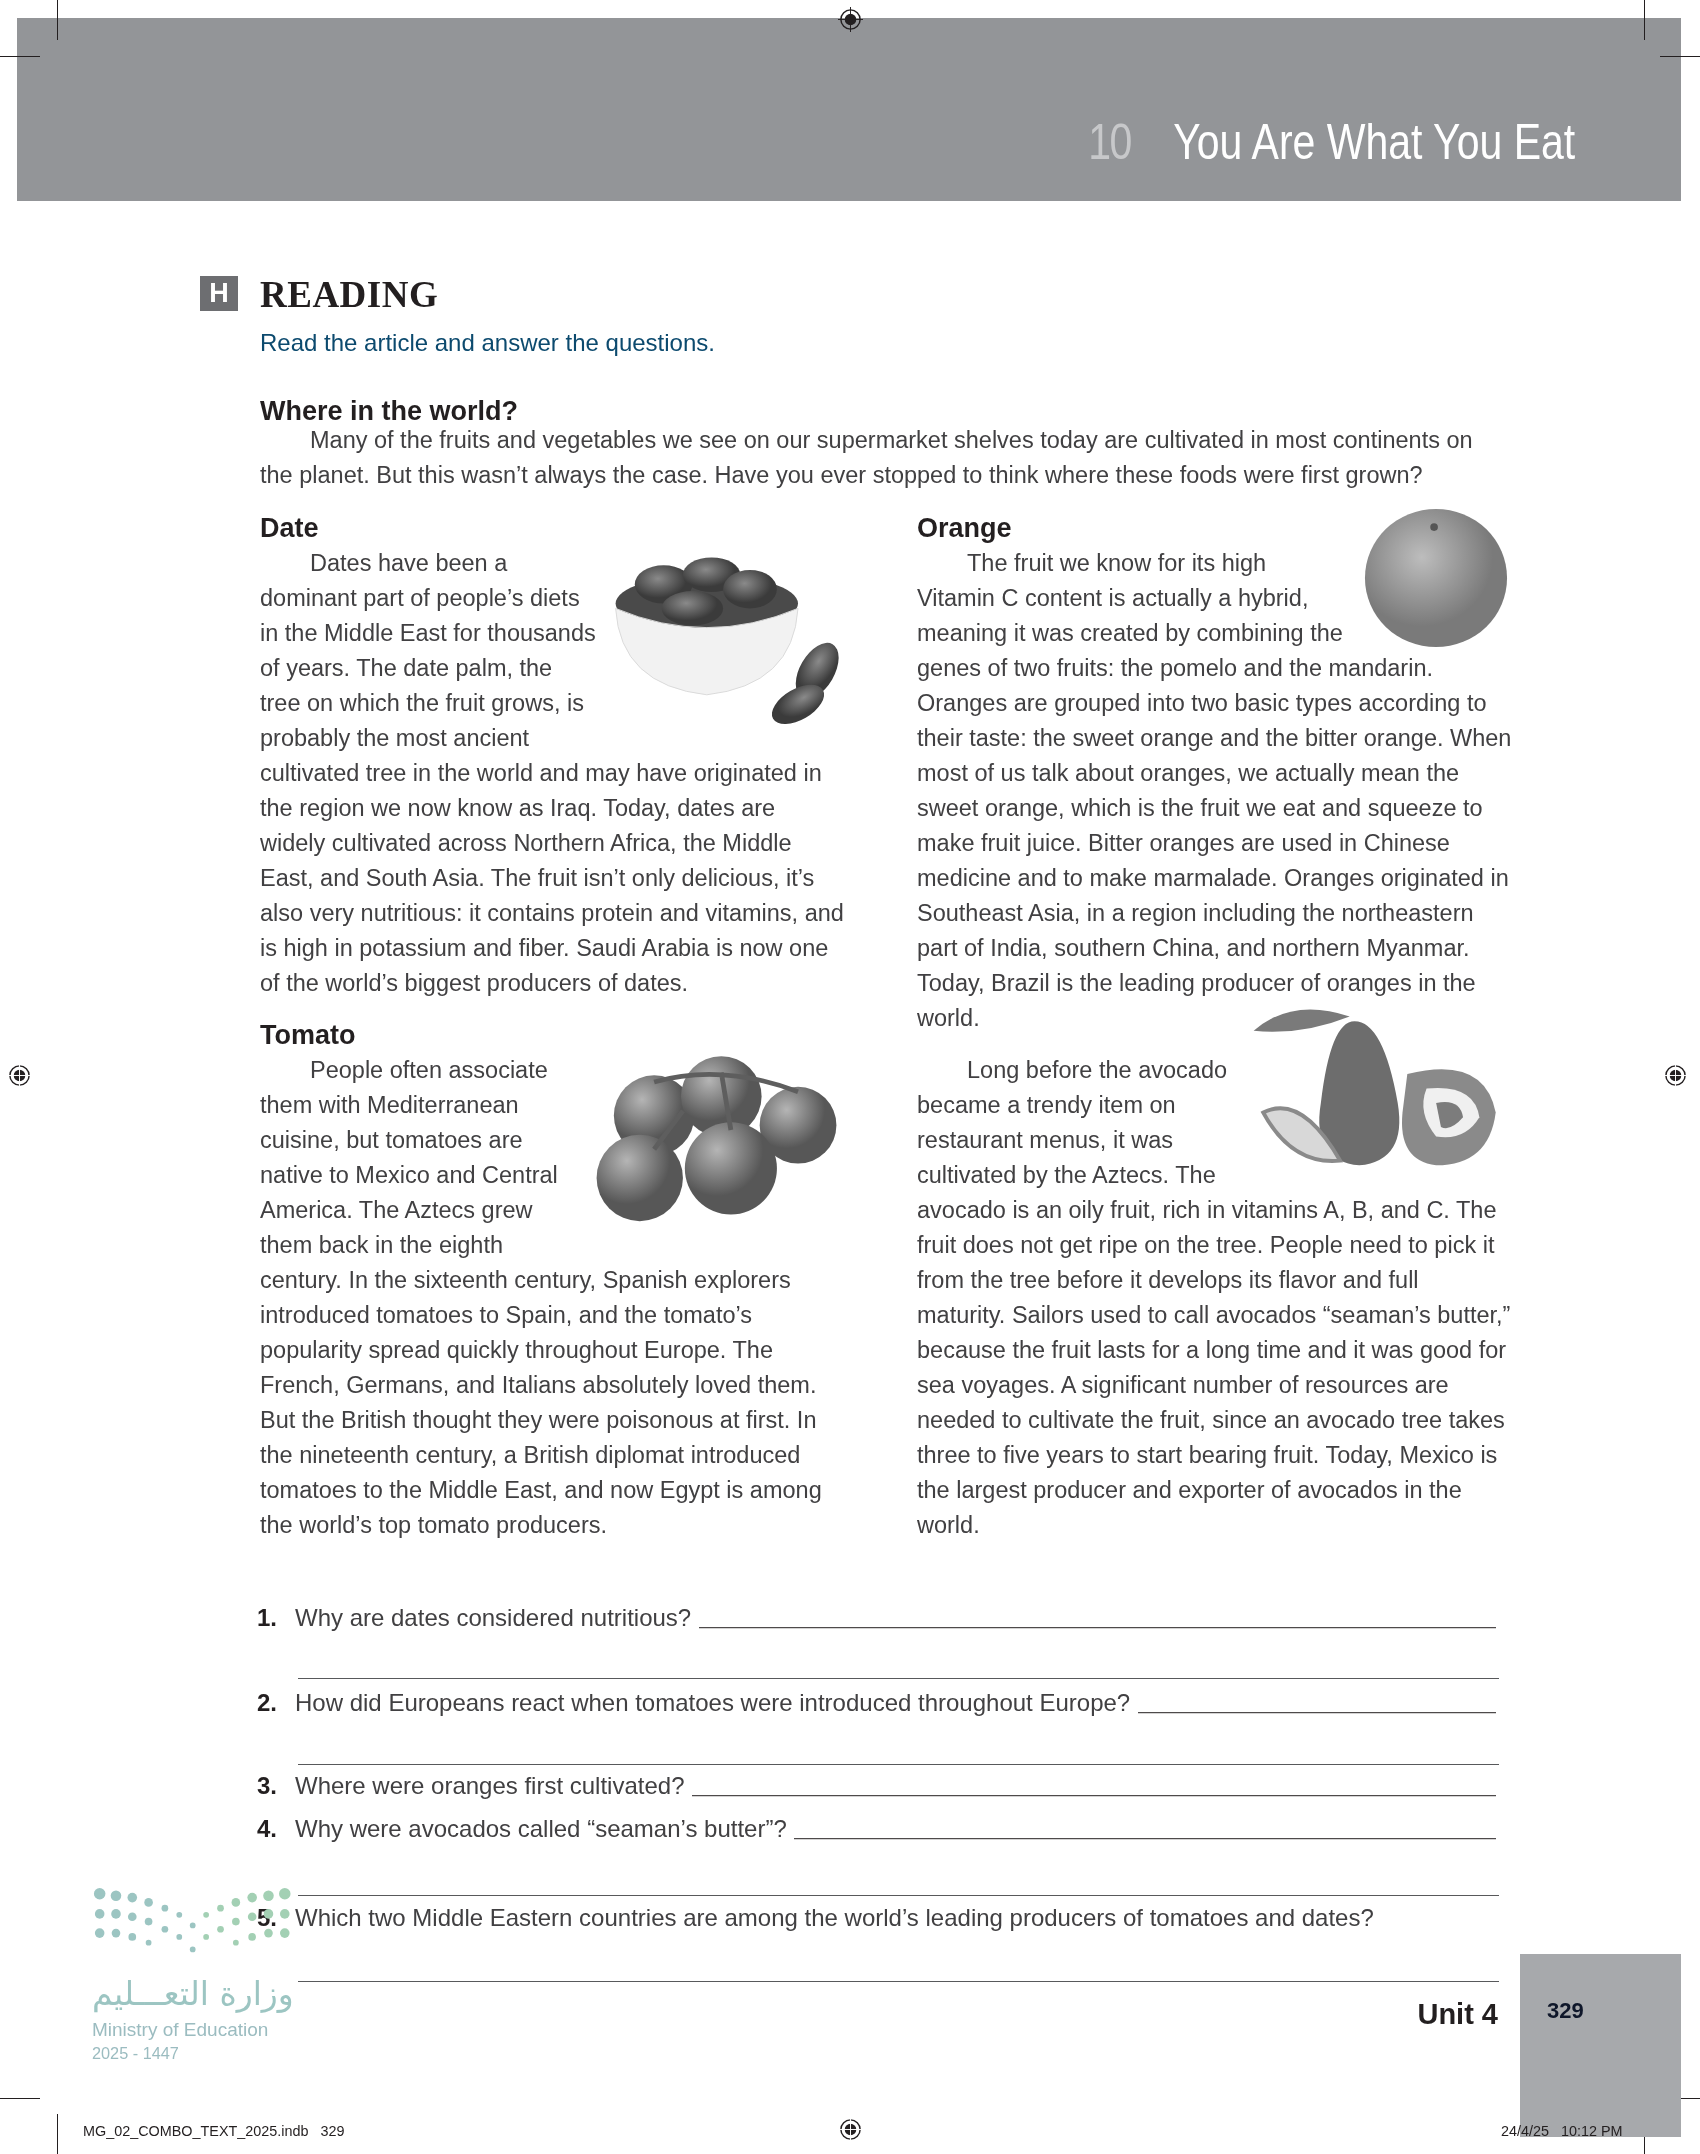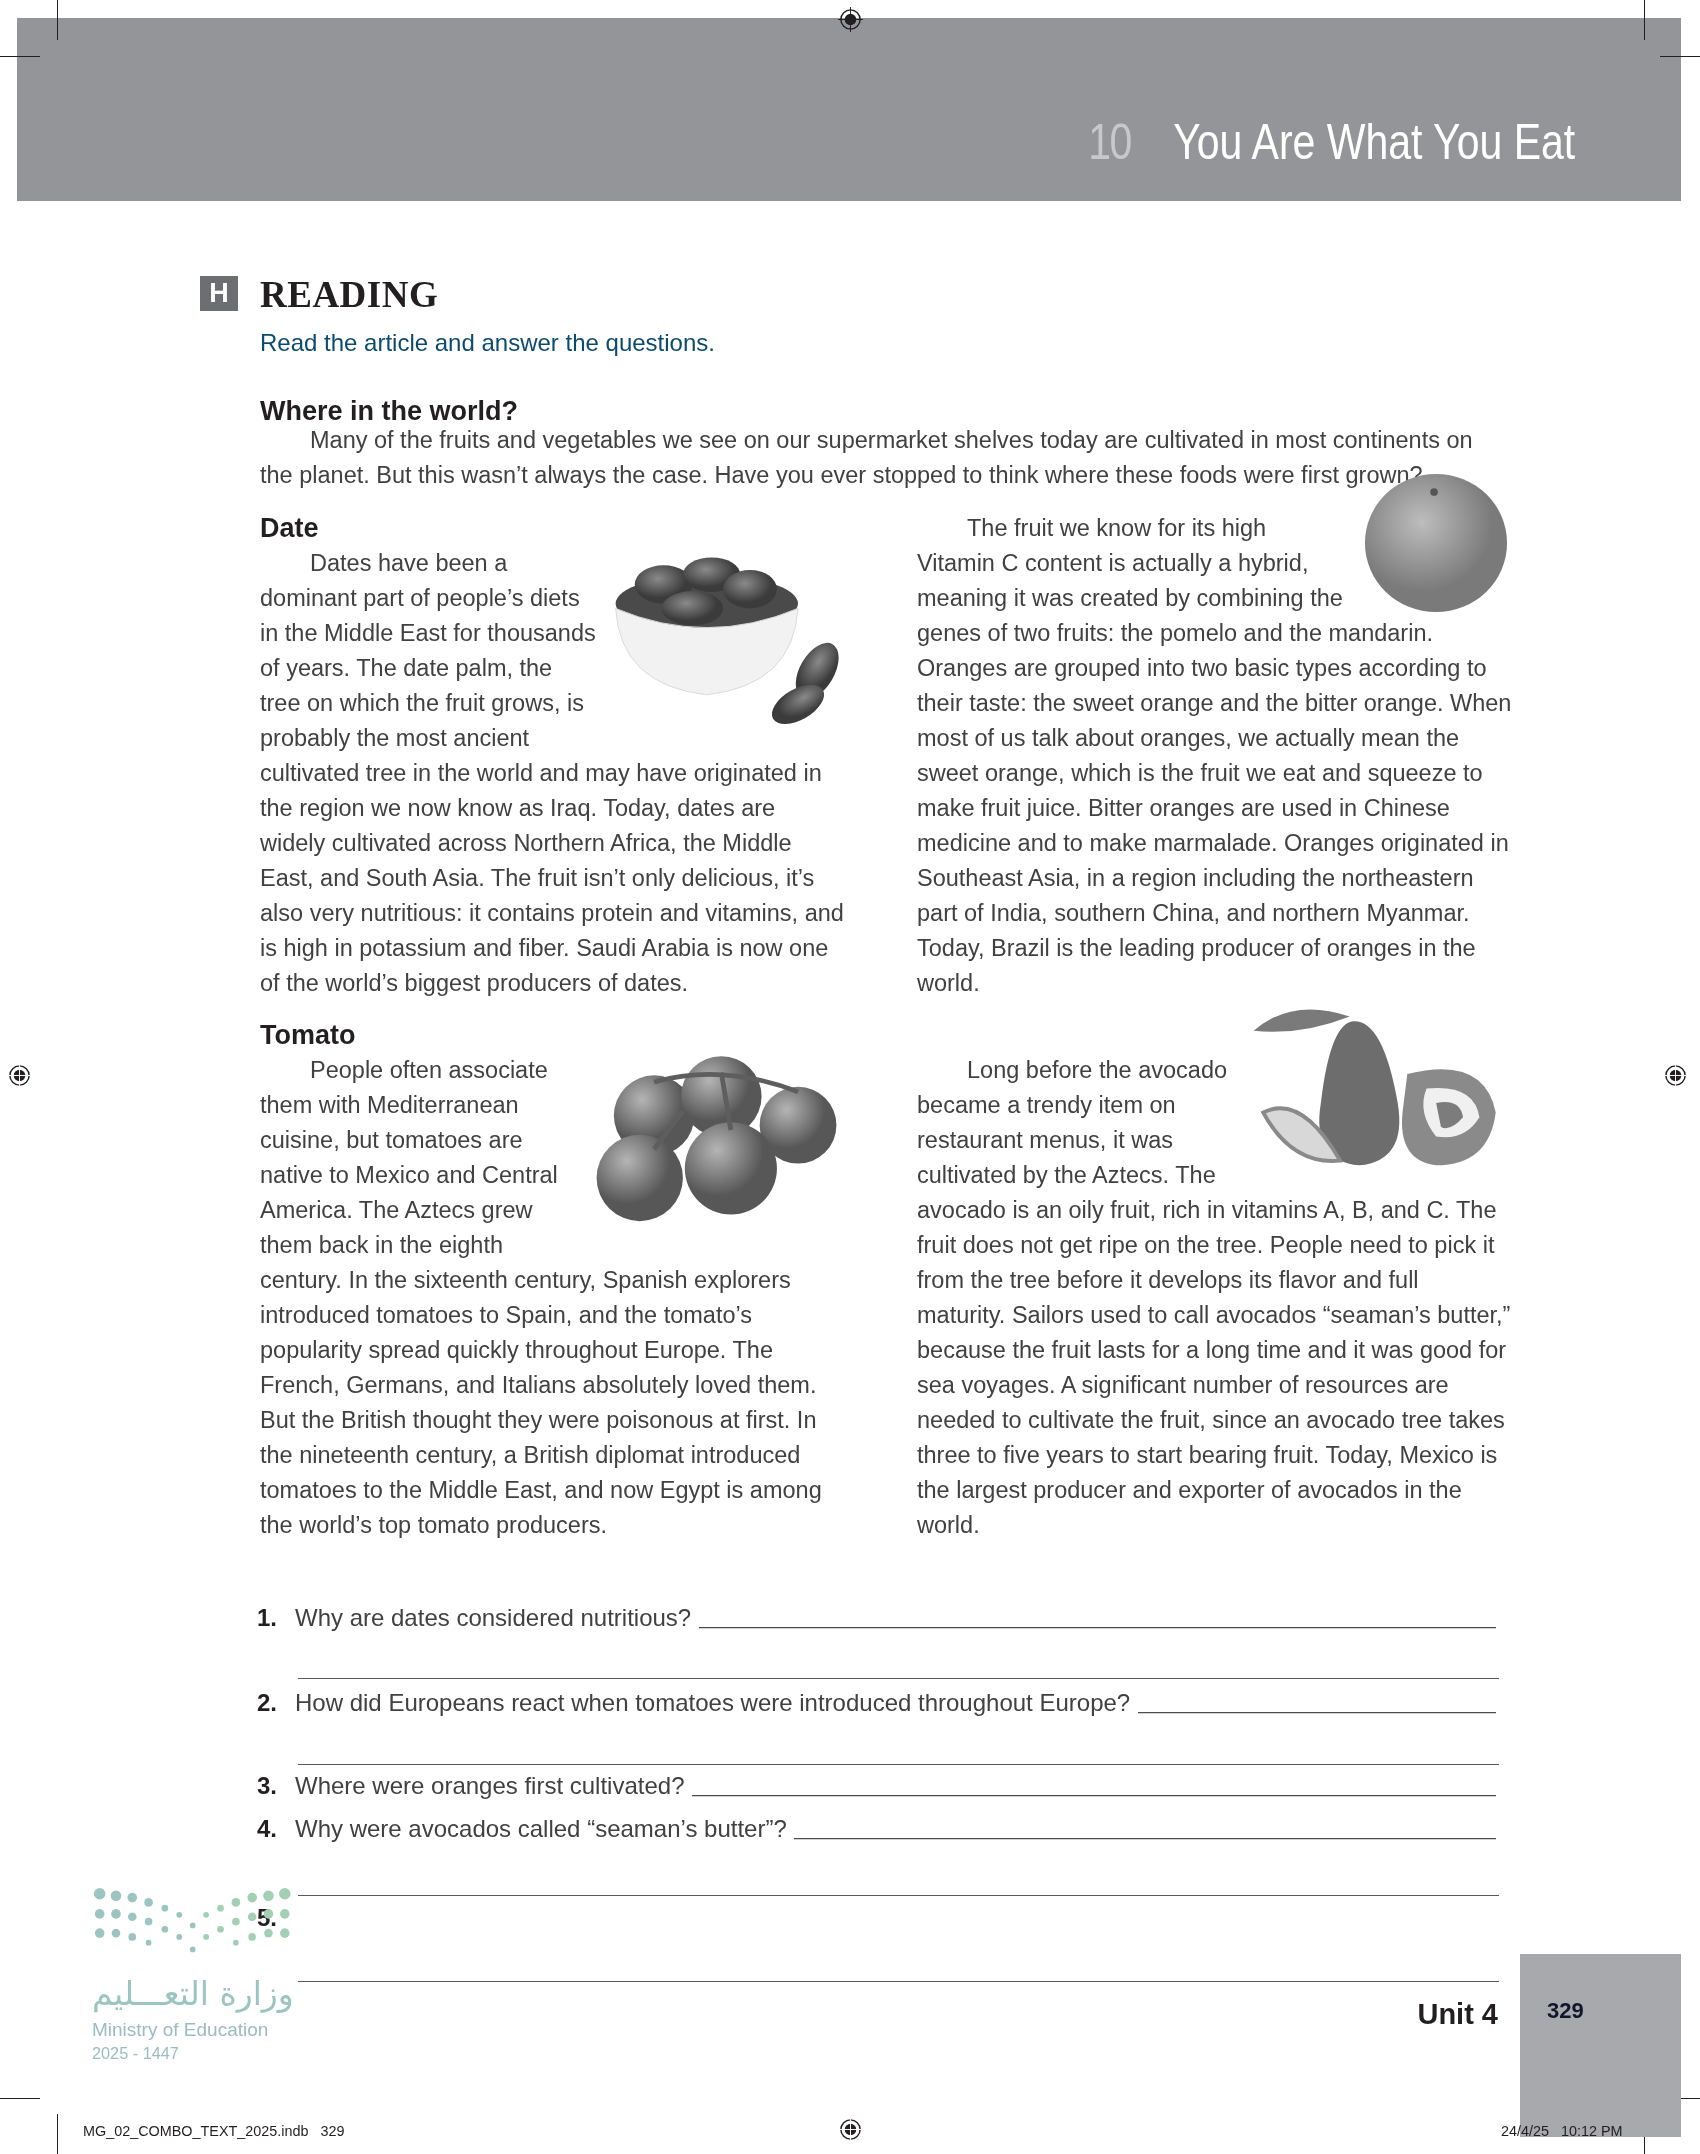--- a/index.html
+++ b/index.html
@@ -127,20 +127,21 @@
       <circle cx="140" cy="45" r="42" fill="url(#tg)"></circle>
     <circle cx="220" cy="75" r="40" fill="url(#tg)"></circle>
       <circle cx="55" cy="130" r="45" fill="url(#tg)"></circle>
     <circle cx="150" cy="120" r="48" fill="url(#tg)"></circle>
     <path d="M70 30 Q140 10 220 40 M140 20 L150 80 M100 60 L70 100" stroke="#5e5e5e" stroke-width="5" fill="none"></path>
   </svg>
   <p>People often associate them with Mediterranean cuisine, but tomatoes are native to Mexico and Central America. The Aztecs grew them back in the eighth century. In the sixteenth century, Spanish explorers introduced tomatoes to Spain, and the tomato’s popularity spread quickly throughout Europe. The French, Germans, and Italians absolutely loved them. But the British thought they were poisonous at first. In the nineteenth century, a British diplomat introduced tomatoes to the Middle East, and now Egypt is among the world’s top tomato producers.</p>
 </div>
 
 <div class="abs col" style="left:917px;top:511px;width:596px;">
+  <h3>Orange</h3>
   <svg class="float-img" width="154" height="144" viewBox="0 0 160 150" style="margin-top:-40px;">
     <defs>
         <radialGradient id="og" cx="40%" cy="35%">
           <stop offset="0" stop-color="#bdbdbd"></stop>
           <stop offset="1" stop-color="#7a7a7a"></stop>
         </radialGradient>
       </defs>
     <ellipse cx="80" cy="75" rx="74" ry="72" fill="url(#og)"></ellipse>
     <circle cx="78" cy="22" r="4" fill="#555"></circle>
   </svg>
@@ -181,20 +182,21 @@
 
 <div class="abs q" style="top:1815px;width:1239px;">
   <span class="num">4.</span>
   <span>Why were avocados called “seaman’s butter”?</span>
   <span class="line"></span>
 </div>
 <div class="abs ans-line" style="top:1895px;"></div>
 
 <div class="abs q" style="top:1904px;width:1239px;">
   <span class="num">5.</span>
+  <span>Which two Middle Eastern countries are among the world’s leading producers of tomatoes and dates?</span>
 </div>
 <div class="abs ans-line" style="top:1981px;"></div>
 
 <svg class="abs" style="left:92px;top:1885px;" width="211" height="77" viewBox="0 0 220 80">
   <g fill="#9cc5c2">
     <circle cx="8" cy="9" r="6"></circle>
       <circle cx="25" cy="11" r="5.5"></circle>
       <circle cx="42" cy="13" r="5"></circle>
       <circle cx="59" cy="18" r="4.5"></circle>
       <circle cx="76" cy="24" r="3.5"></circle>

